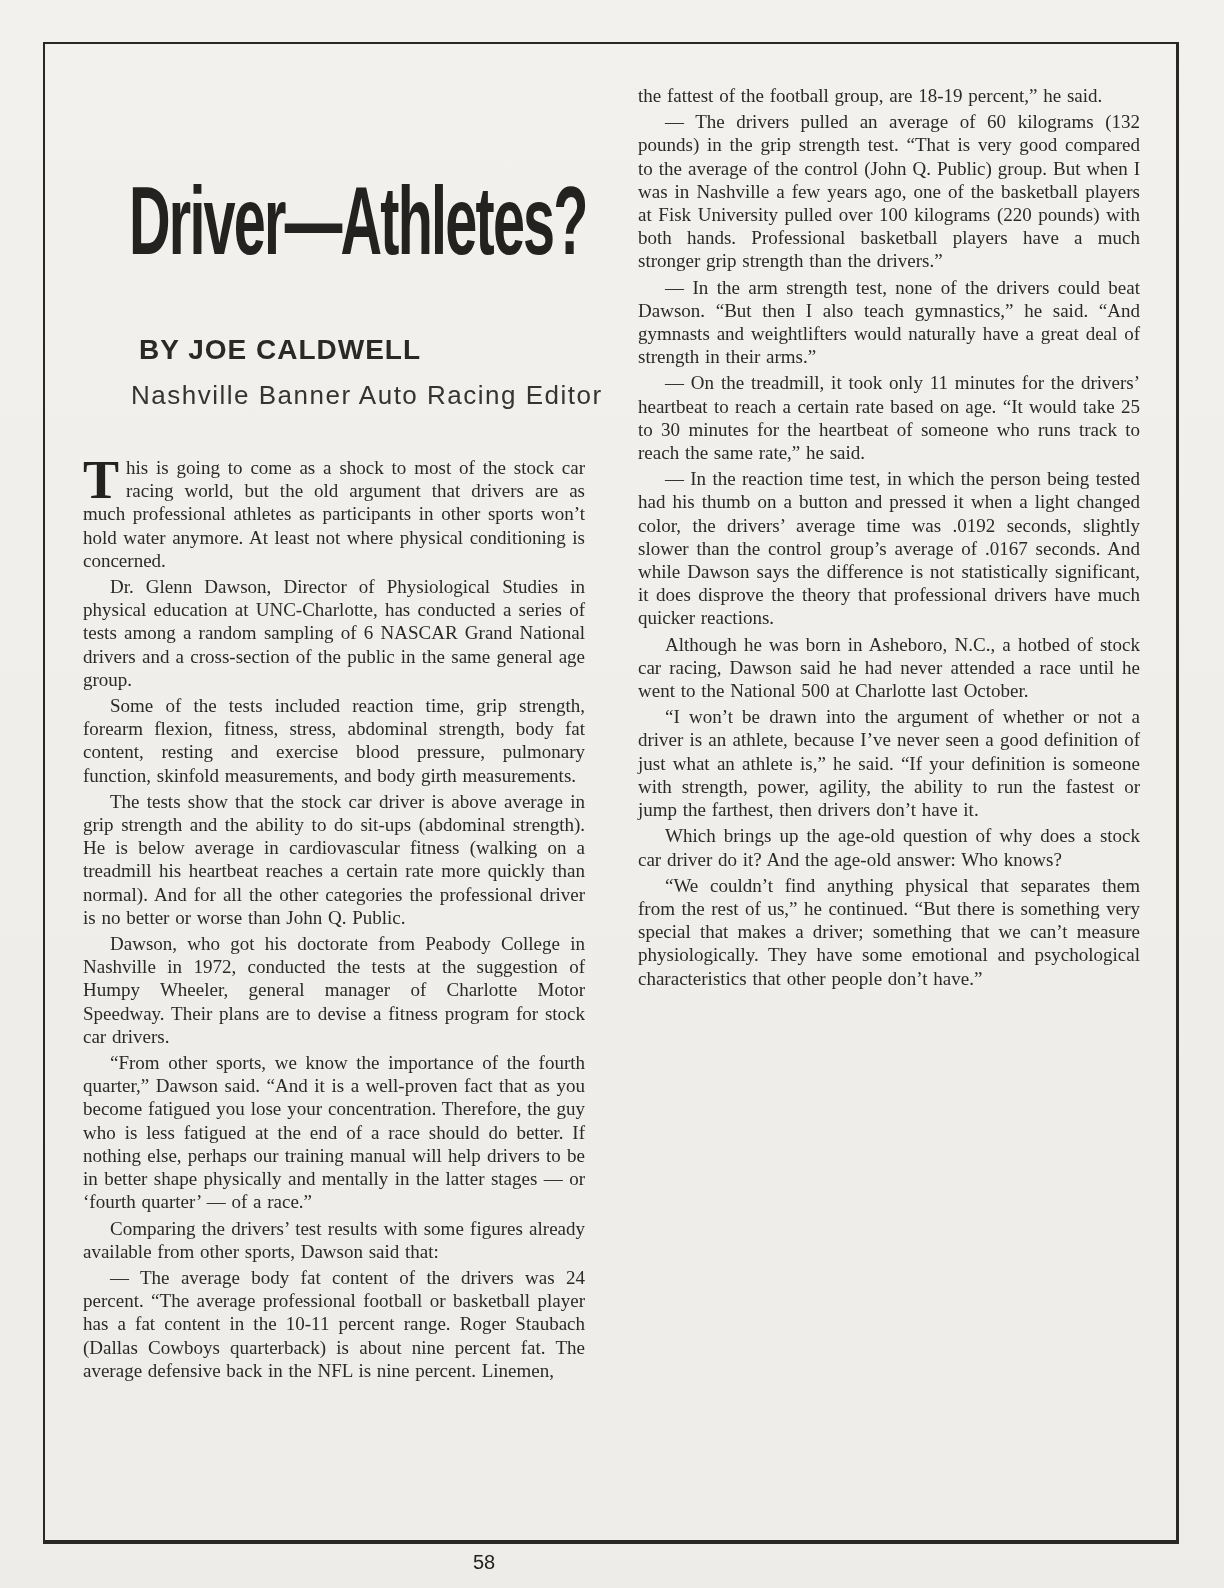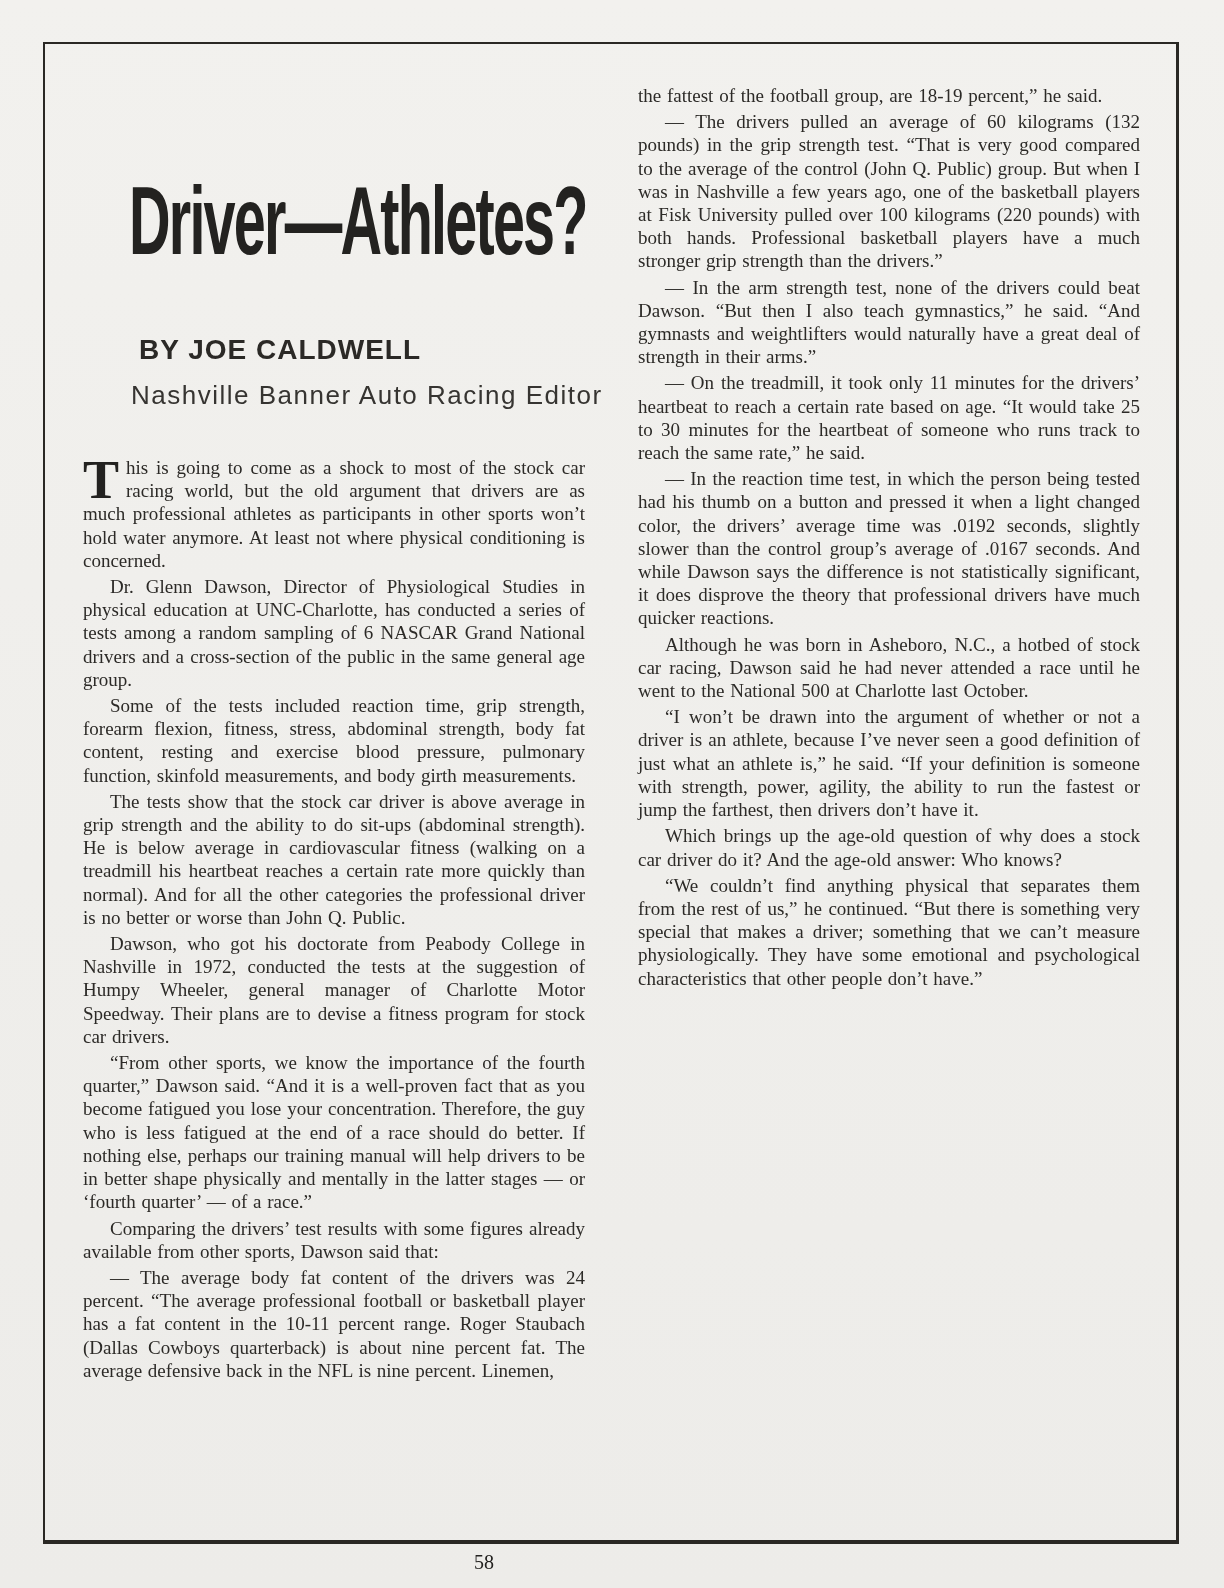--- a/index.html
+++ b/index.html
@@ -48,21 +48,21 @@
   .para.no-indent{text-indent:0;}
   .dropcap{
     float:left;
     font-family:"Liberation Serif",serif;font-weight:700;
     font-size:54px;line-height:42px;
     padding:3px 7px 0 0;color:#232220;
   }
   .page-number{
     position:absolute;left:0;top:1551px;width:968px;
     text-align:center;
-    font-family:Liberation Serif, serif;font-size:20px;color:#232220;
+    font-family:Liberation Sans, sans-serif;font-size:20px;color:#232220;
   }
 </style>
 </head>
 <body>
 
 <div class="page">
   <div class="frame">
 
     <h1 class="title">Driver—Athletes?</h1>
 

